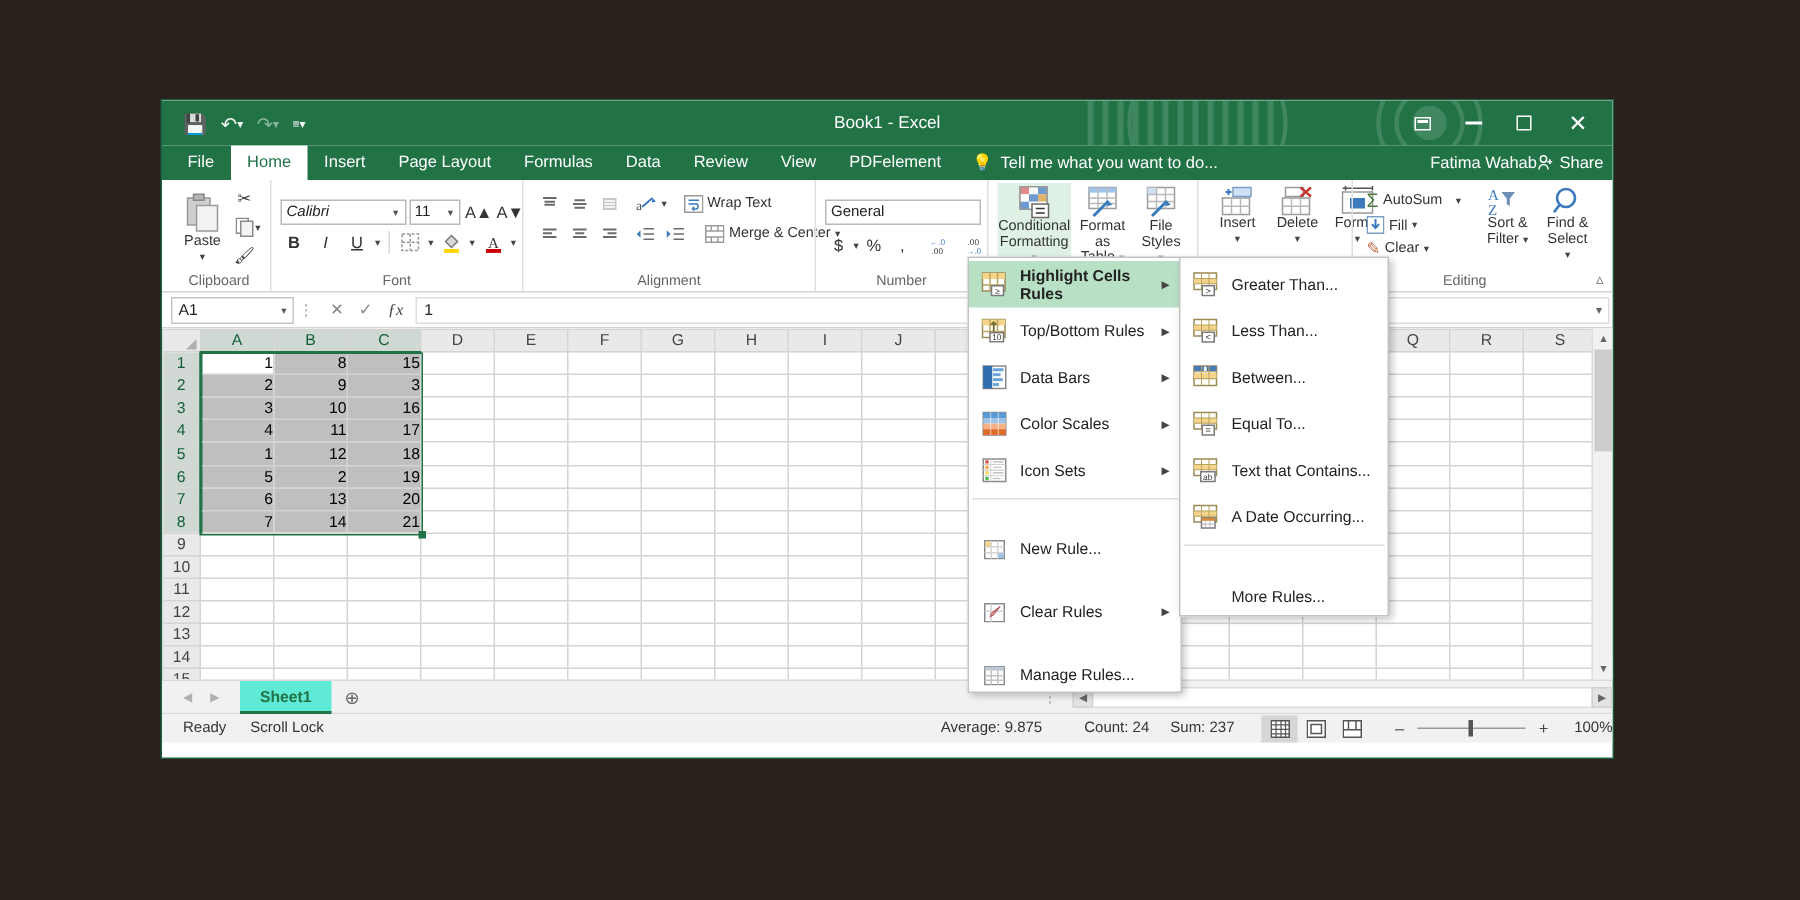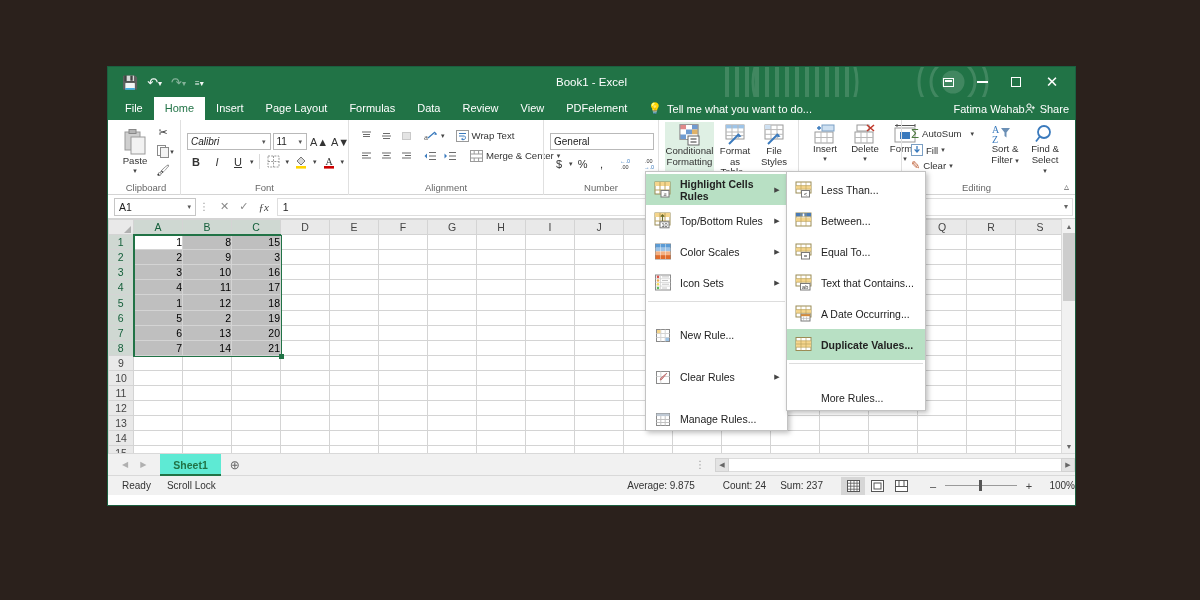--- a/index.html
+++ b/index.html
@@ -1086,20 +1086,34 @@
           <path d="M6 1v12M11 1v12M1 9h15" stroke="#bba35f"></path>
           <path d="M8.5 9V3M6.8 4.6 8.5 2.8l1.7 1.8" stroke="#6b6b2b" stroke-width="1.2" fill="none"></path>
           <rect x="6" y="9.8" width="9" height="6" fill="#fff" stroke="#7a7a7a"></rect>
           <text x="10.5" y="14.6" font-size="5.5" text-anchor="middle" fill="#333" font-family="Liberation Sans, sans-serif">10</text>
         </svg>
       </span>
       <span class="mtext">Top/Bottom Rules</span>
       <span class="marrow">▶</span>
     </div>
 
+    <div class="mitem">
+      <span class="mico">
+        <svg width="19" height="17" viewBox="0 0 19 17">
+          <rect x="1.5" y="1" width="15" height="15" fill="#fff" stroke="#8a8a8a"></rect>
+          <rect x="1.5" y="1" width="6" height="15" fill="#2f6fad"></rect>
+          <rect x="8" y="2.5" width="7" height="2" fill="#6aa3d8"></rect>
+          <rect x="8" y="5.8" width="5" height="2" fill="#6aa3d8"></rect>
+          <rect x="8" y="9.1" width="6.5" height="2" fill="#6aa3d8"></rect>
+          <rect x="8" y="12.4" width="4" height="2" fill="#6aa3d8"></rect>
+        </svg>
+      </span>
+      <span class="mtext">Data Bars</span>
+      <span class="marrow">▶</span>
+    </div>
 
     <div class="mitem">
       <span class="mico">
         <svg width="19" height="17" viewBox="0 0 19 17">
           <rect x="1.5" y="1" width="15" height="15" fill="#fff" stroke="#8a8a8a"></rect>
           <rect x="1.5" y="1" width="15" height="3.7" fill="#5b9bd5"></rect>
           <rect x="1.5" y="4.7" width="15" height="3.7" fill="#9dc3e6"></rect>
           <rect x="1.5" y="8.4" width="15" height="3.7" fill="#f4b183"></rect>
           <rect x="1.5" y="12.1" width="15" height="3.9" fill="#e06c2b"></rect>
           <path d="M6.5 1v15M11.5 1v15" stroke="#ffffff" stroke-width=".6" opacity=".7"></path>
@@ -1160,20 +1174,32 @@
           <rect x="0.5" y="0.5" width="13" height="2.6" fill="#bfc9d4"></rect>
           <path d="M4.8 3.1v9.4M9.2 3.1v9.4M0.5 6.5h13M0.5 9.5h13" stroke="#c2c2c2"></path>
         </svg>
       </span>
       <span class="mtext">Manage Rules...</span>
     </div>
   </div>
 
   <div class="menu" id="hcrmenu">
 
+    <div class="mitem">
+      <span class="mico">
+        <svg width="19" height="17" viewBox="0 0 19 17">
+          <rect x="1" y="1" width="15" height="11" fill="#fff" stroke="#9a8b55"></rect>
+          <rect x="1" y="4.6" width="15" height="3.6" fill="#f5d58c"></rect>
+          <path d="M6 1v11M11 1v11M1 4.6h15M1 8.2h15" stroke="#bba35f" stroke-width=".7"></path>
+          <rect x="6.5" y="9.5" width="8" height="6.5" fill="#fff" stroke="#7a7a7a"></rect>
+          <text x="10.5" y="14.8" font-size="6" text-anchor="middle" fill="#333" font-family="Liberation Sans, sans-serif">&gt;</text>
+        </svg>
+      </span>
+      <span class="mtext">Greater Than...</span>
+    </div>
 
     <div class="mitem">
       <span class="mico">
         <svg width="19" height="17" viewBox="0 0 19 17">
           <rect x="1" y="1" width="15" height="11" fill="#fff" stroke="#9a8b55"></rect>
           <rect x="1" y="4.6" width="15" height="3.6" fill="#f5d58c"></rect>
           <path d="M6 1v11M11 1v11M1 4.6h15M1 8.2h15" stroke="#bba35f" stroke-width=".7"></path>
           <rect x="6.5" y="9.5" width="8" height="6.5" fill="#fff" stroke="#7a7a7a"></rect>
           <text x="10.5" y="14.8" font-size="6" text-anchor="middle" fill="#333" font-family="Liberation Sans, sans-serif">&lt;</text>
         </svg>
@@ -1227,31 +1253,20 @@
           <rect x="1" y="4.6" width="15" height="3.6" fill="#f5d58c"></rect>
           <path d="M6 1v11M11 1v11M1 4.6h15M1 8.2h15" stroke="#bba35f" stroke-width=".7"></path>
           <rect x="6" y="9.2" width="9" height="6.8" fill="#fff" stroke="#7a7a7a"></rect>
           <rect x="6" y="9.2" width="9" height="2" fill="#d48b3a"></rect>
           <path d="M8.6 11.5v4.5M11.6 11.5v4.5M6 13.4h9" stroke="#b0b0b0" stroke-width=".6"></path>
         </svg>
       </span>
       <span class="mtext">A Date Occurring...</span>
     </div>
 
-    <div class="mitem hl">
-      <span class="mico">
-        <svg width="19" height="17" viewBox="0 0 19 17">
-          <rect x="1" y="1.5" width="15" height="13" fill="#fff" stroke="#9a8b55"></rect>
-          <rect x="1" y="4.8" width="15" height="3.2" fill="#f5d58c"></rect>
-          <rect x="1" y="8" width="15" height="3.2" fill="#f5d58c"></rect>
-          <path d="M6 1.5v13M11 1.5v13M1 4.8h15M1 8h15M1 11.2h15" stroke="#bba35f" stroke-width=".7"></path>
-        </svg>
-      </span>
-      <span class="mtext">Duplicate Values...</span>
-    </div>
 
     <div class="msep"></div>
 
     <div class="mitem small" style="height:20px">
       <span class="mico"></span>
       <span class="mtext">More Rules...</span>
     </div>
   </div>
 
 </div>

